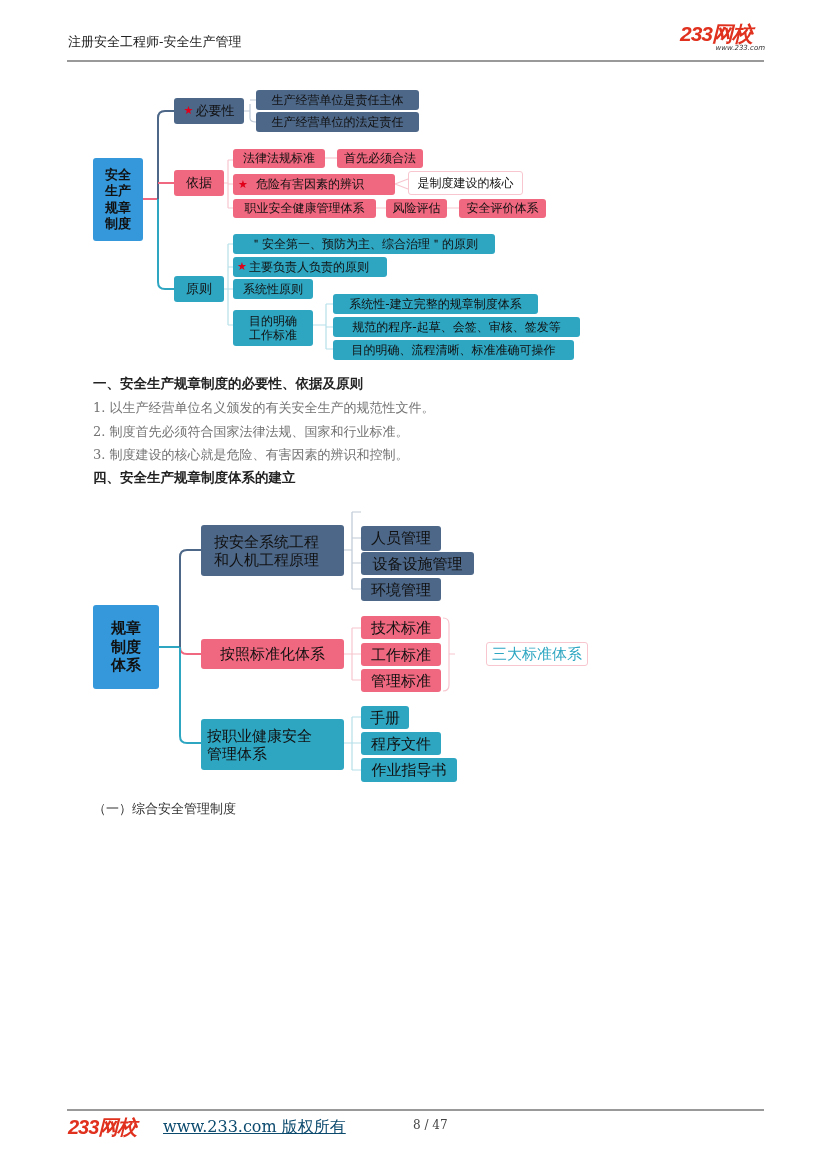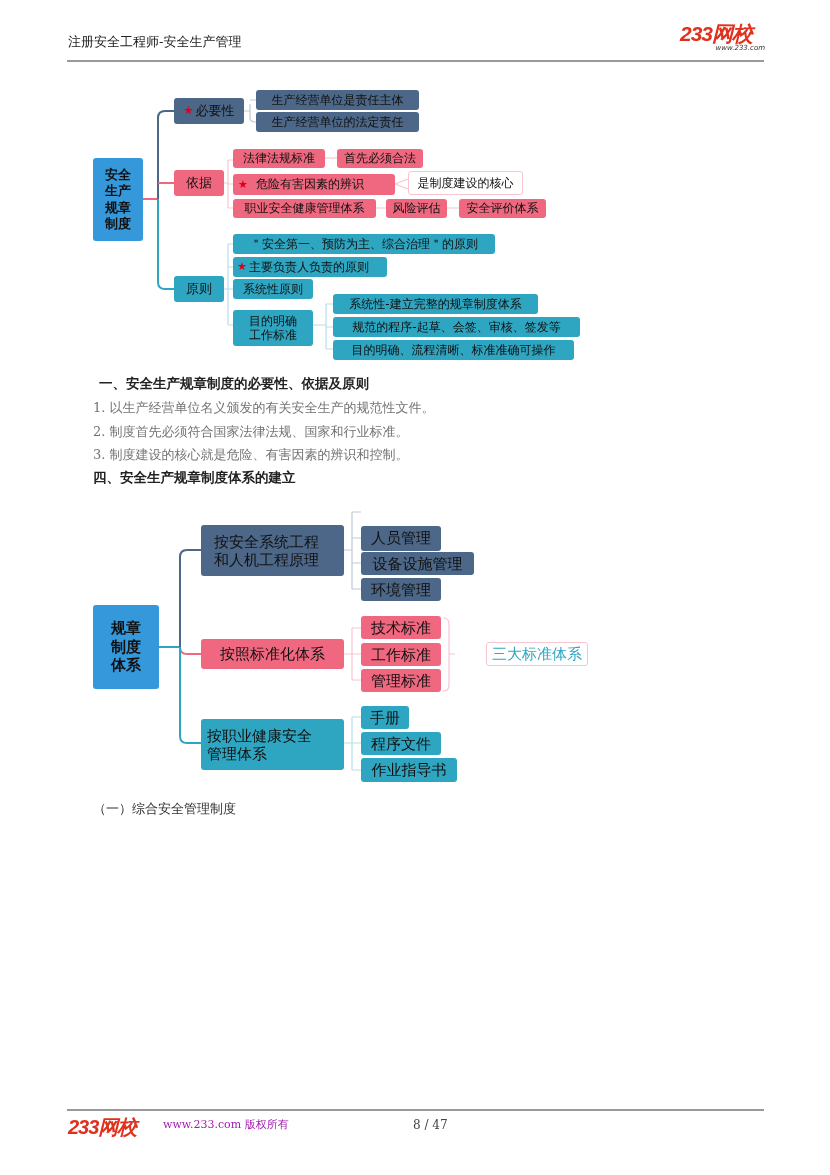--- a/index.html
+++ b/index.html
@@ -11,21 +11,21 @@
   
   .hdr-title { left: 68px; top: 33px; font-size: 13px; color: #222; font-family: "DejaVu Serif", "Liberation Serif", serif; }
   .hdr-logo { left: 680px; top: 24px; width: 85px; height: 30px; }
   .logo-main { font-size: 21px; font-weight: bold; font-style: italic; color: #e0301e; letter-spacing: -1px; line-height: 20px; font-family: "Liberation Sans", sans-serif; }
   .logo-sub { font-size: 7px; font-style: italic; color: #333; text-align: right; margin-top: 0px; line-height: 8px; }
   .hdr-rule { left: 67px; top: 60px; width: 697px; height: 2px; background: #999; }
 
   
   .ftr-rule { left: 67px; top: 1109px; width: 697px; height: 2px; background: #999; }
   .ftr-logo { left: 68px; top: 1114px; font-size: 20px; font-weight: bold; font-style: italic; color: #e0301e; letter-spacing: -1px; font-family: "Liberation Sans", sans-serif; }
-  .ftr-site { left: 163px; top: 1117px; font-size: 11px; color: #a21caf; font-family: "DejaVu Serif", "Liberation Serif", serif; }
+  .ftr-site { left: 163px; top: 1117px; font-size: 16px; color: #0c4a6e; font-family: "DejaVu Serif", "Liberation Serif", serif; text-decoration: underline; }
   .ftr-page { left: 413px; top: 1118px; font-size: 12px; color: #444; font-family: "DejaVu Serif", "Liberation Serif", serif; }
 
   
   .node { position: absolute; display: flex; align-items: center; justify-content: center; color: #111; border-radius: 3px; font-size: 12px; white-space: nowrap; line-height: 1.2; text-align: center; }
   .slate { background: #4d6788; }
   .pink { background: #f0687f; }
   .teal { background: #2ea6c2; }
   .blue { background: #3498db; }
   .outline-pink { background: #fff; border: 1.5px solid #f7c6cf; }
   .root { font-weight: bold; font-size: 13px; line-height: 1.25; color: #111; border-radius: 3px; }
@@ -116,21 +116,21 @@
 </div>
 <div class="node teal" style="left:233px;top:279px;width:80px;height:20px;">系统性原则</div>
 <div class="node teal" style="left:233px;top:310px;width:80px;height:36px;flex-direction:column;">
   <span>目的明确</span>
   <span>工作标准</span>
 </div>
 <div class="node teal" style="left:333px;top:294px;width:205px;height:20px;">系统性-建立完整的规章制度体系</div>
 <div class="node teal" style="left:333px;top:317px;width:247px;height:20px;">规范的程序-起草、会签、审核、签发等</div>
 <div class="node teal" style="left:333px;top:340px;width:241px;height:20px;">目的明确、流程清晰、标准准确可操作</div>
 
-<div class="txt h" style="left:99px;top:375px;">一、安全生产规章制度的必要性、依据及原则</div>
+<div class="txt h" style="left:93px;top:375px;">一、安全生产规章制度的必要性、依据及原则</div>
 <div class="txt n" style="left:93px;top:399px;">1.  以生产经营单位名义颁发的有关安全生产的规范性文件。</div>
 <div class="txt n" style="left:93px;top:423px;">2.  制度首先必须符合国家法律法规、国家和行业标准。</div>
 <div class="txt n" style="left:93px;top:446px;">3.  制度建设的核心就是危险、有害因素的辨识和控制。</div>
 <div class="txt h" style="left:93px;top:469px;">四、安全生产规章制度体系的建立</div>
 
 <div class="node blue big-root" style="left:93px;top:605px;width:66px;height:84px;flex-direction:column;">
   <span>规章</span>
   <span>制度</span>
   <span>体系</span>
 </div>

